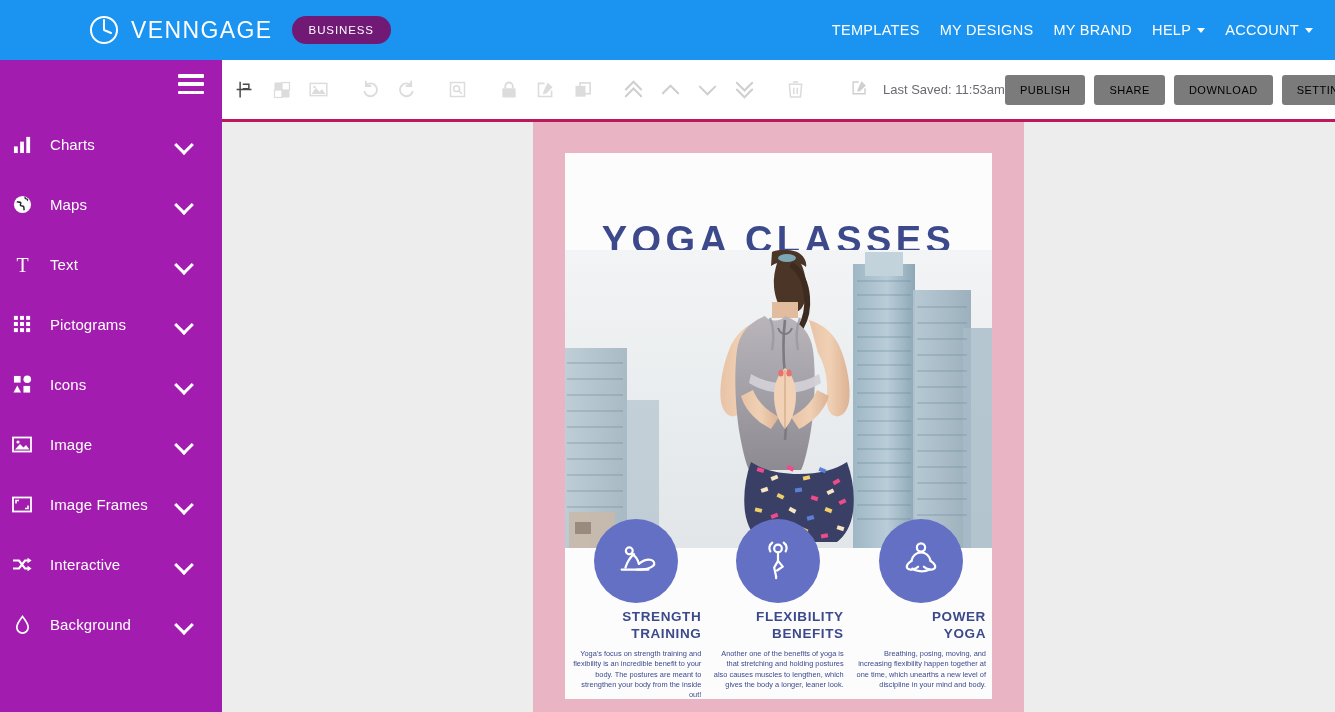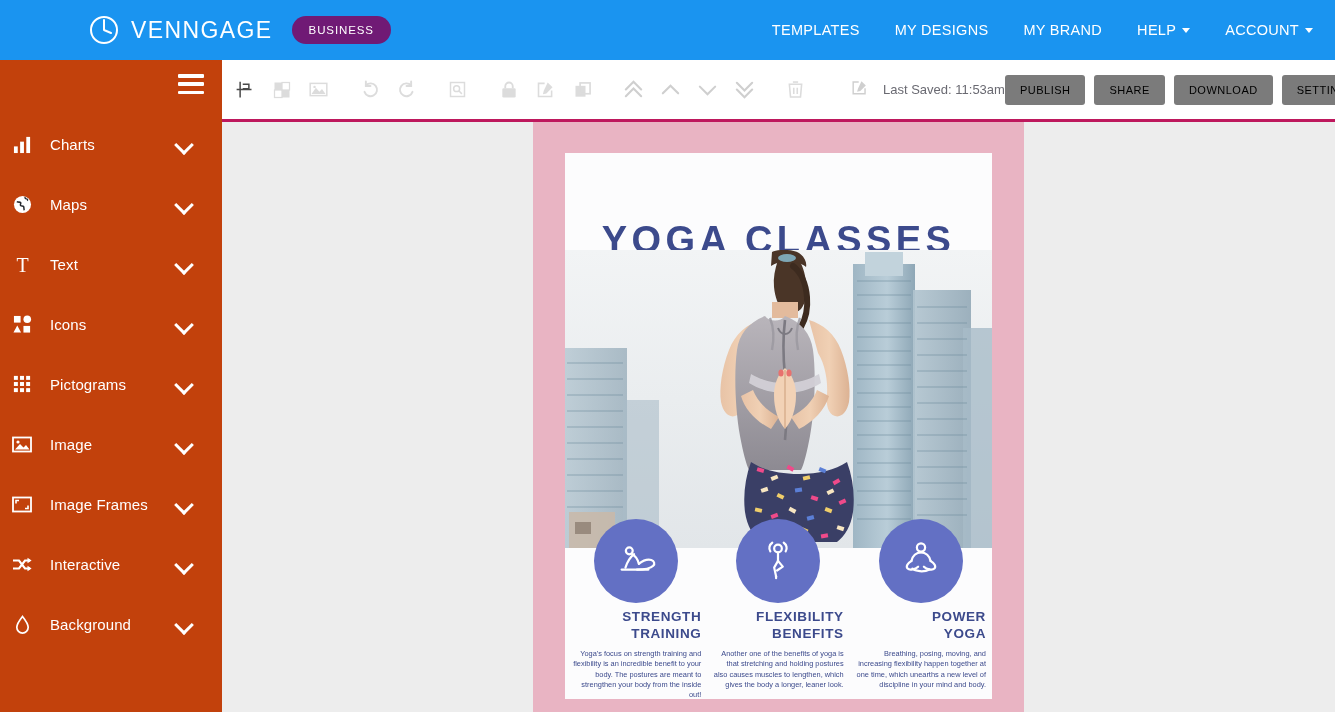--- a/index.html
+++ b/index.html
@@ -29,40 +29,40 @@
   .plan-badge {
     margin-left: 19px;
     background: #701a75;
     color: #ffffff;
     font-size: 11.5px; letter-spacing: .9px;
     padding: 8px 17px; border-radius: 14px;
     white-space: nowrap;
   }
   .topnav {
     margin-left: auto; margin-right: 22px;
-    display: flex; align-items: center; gap: 35px;
+    display: flex; align-items: center; gap: 20px;
   }
   .topnav-item {
     color: #ffffff; font-size: 14.5px; letter-spacing: .3px;
     white-space: nowrap; display: flex; align-items: center; gap: 6px;
     cursor: pointer;
   }
   .caret-down {
     width: 0; height: 0;
     border-left: 4.5px solid transparent;
     border-right: 4.5px solid transparent;
     border-top: 5px solid #ffffff;
     display: inline-block;
   }
 
   
   .sidebar {
     position: absolute; top: 60px; left: 0;
     width: 222px; height: 652px;
-    background: #c2410c;
+    background: #a21caf;
     overflow: hidden;
   }
   .hamburger {
     position: absolute; top: 14px; right: 18px;
     width: 26px; height: 20px; cursor: pointer;
     display: flex; flex-direction: column; justify-content: space-between;
   }
   .hamburger span { display: block; height: 3.5px; background: #fff; border-radius: 1px; }
   .side-list { position: absolute; top: 54px; left: 0; right: 0; }
   .side-item {
@@ -268,51 +268,51 @@
         <i class="chev"></i>
       </div>
 
       <div class="side-item">
         <span class="side-icon">
           <svg viewBox="0 0 20 20" width="21" height="21">
               <text x="10" y="17" text-anchor="middle" font-family="Liberation Serif, serif" font-size="19" fill="#fff">T</text>
             </svg>
         </span>
         <span class="side-label">Text</span>
-        <i class="chev"></i>
-      </div>
-
-      <div class="side-item">
-        <span class="side-icon">
-          <svg viewBox="0 0 20 20" width="19" height="19">
-              <rect x="1" y="1" width="7" height="7" fill="#fff"></rect>
-              <circle cx="15" cy="4.5" r="4" fill="#fff"></circle>
-              <polygon points="4.5,11 8.5,18.5 0.5,18.5" fill="#fff"></polygon>
-              <rect x="11" y="11.5" width="7" height="7" fill="#fff"></rect>
-            </svg>
-        </span>
-        <span class="side-label">Icons</span>
         <i class="chev"></i>
       </div>
 
       <div class="side-item">
         <span class="side-icon">
           <svg viewBox="0 0 20 20" width="18" height="18">
             <rect x="1" y="1" width="4.4" height="4.4" fill="#fff"></rect>
               <rect x="7.8" y="1" width="4.4" height="4.4" fill="#fff"></rect>
               <rect x="14.6" y="1" width="4.4" height="4.4" fill="#fff"></rect>
             <rect x="1" y="7.8" width="4.4" height="4.4" fill="#fff"></rect>
               <rect x="7.8" y="7.8" width="4.4" height="4.4" fill="#fff"></rect>
               <rect x="14.6" y="7.8" width="4.4" height="4.4" fill="#fff"></rect>
             <rect x="1" y="14.6" width="4.4" height="4.4" fill="#fff"></rect>
               <rect x="7.8" y="14.6" width="4.4" height="4.4" fill="#fff"></rect>
               <rect x="14.6" y="14.6" width="4.4" height="4.4" fill="#fff"></rect>
           </svg>
         </span>
         <span class="side-label">Pictograms</span>
+        <i class="chev"></i>
+      </div>
+
+      <div class="side-item">
+        <span class="side-icon">
+          <svg viewBox="0 0 20 20" width="19" height="19">
+              <rect x="1" y="1" width="7" height="7" fill="#fff"></rect>
+              <circle cx="15" cy="4.5" r="4" fill="#fff"></circle>
+              <polygon points="4.5,11 8.5,18.5 0.5,18.5" fill="#fff"></polygon>
+              <rect x="11" y="11.5" width="7" height="7" fill="#fff"></rect>
+            </svg>
+        </span>
+        <span class="side-label">Icons</span>
         <i class="chev"></i>
       </div>
 
       <div class="side-item">
         <span class="side-icon">
           <svg viewBox="0 0 20 16" width="20" height="17">
               <rect x="1" y="1" width="18" height="14" fill="none" stroke="#fff" stroke-width="1.8"></rect>
               <circle cx="6" cy="5.5" r="1.6" fill="#fff"></circle>
               <path d="M3 13 L8 7.5 L11.5 11 L14 8.5 L17.5 13 Z" fill="#fff"></path>
             </svg>

